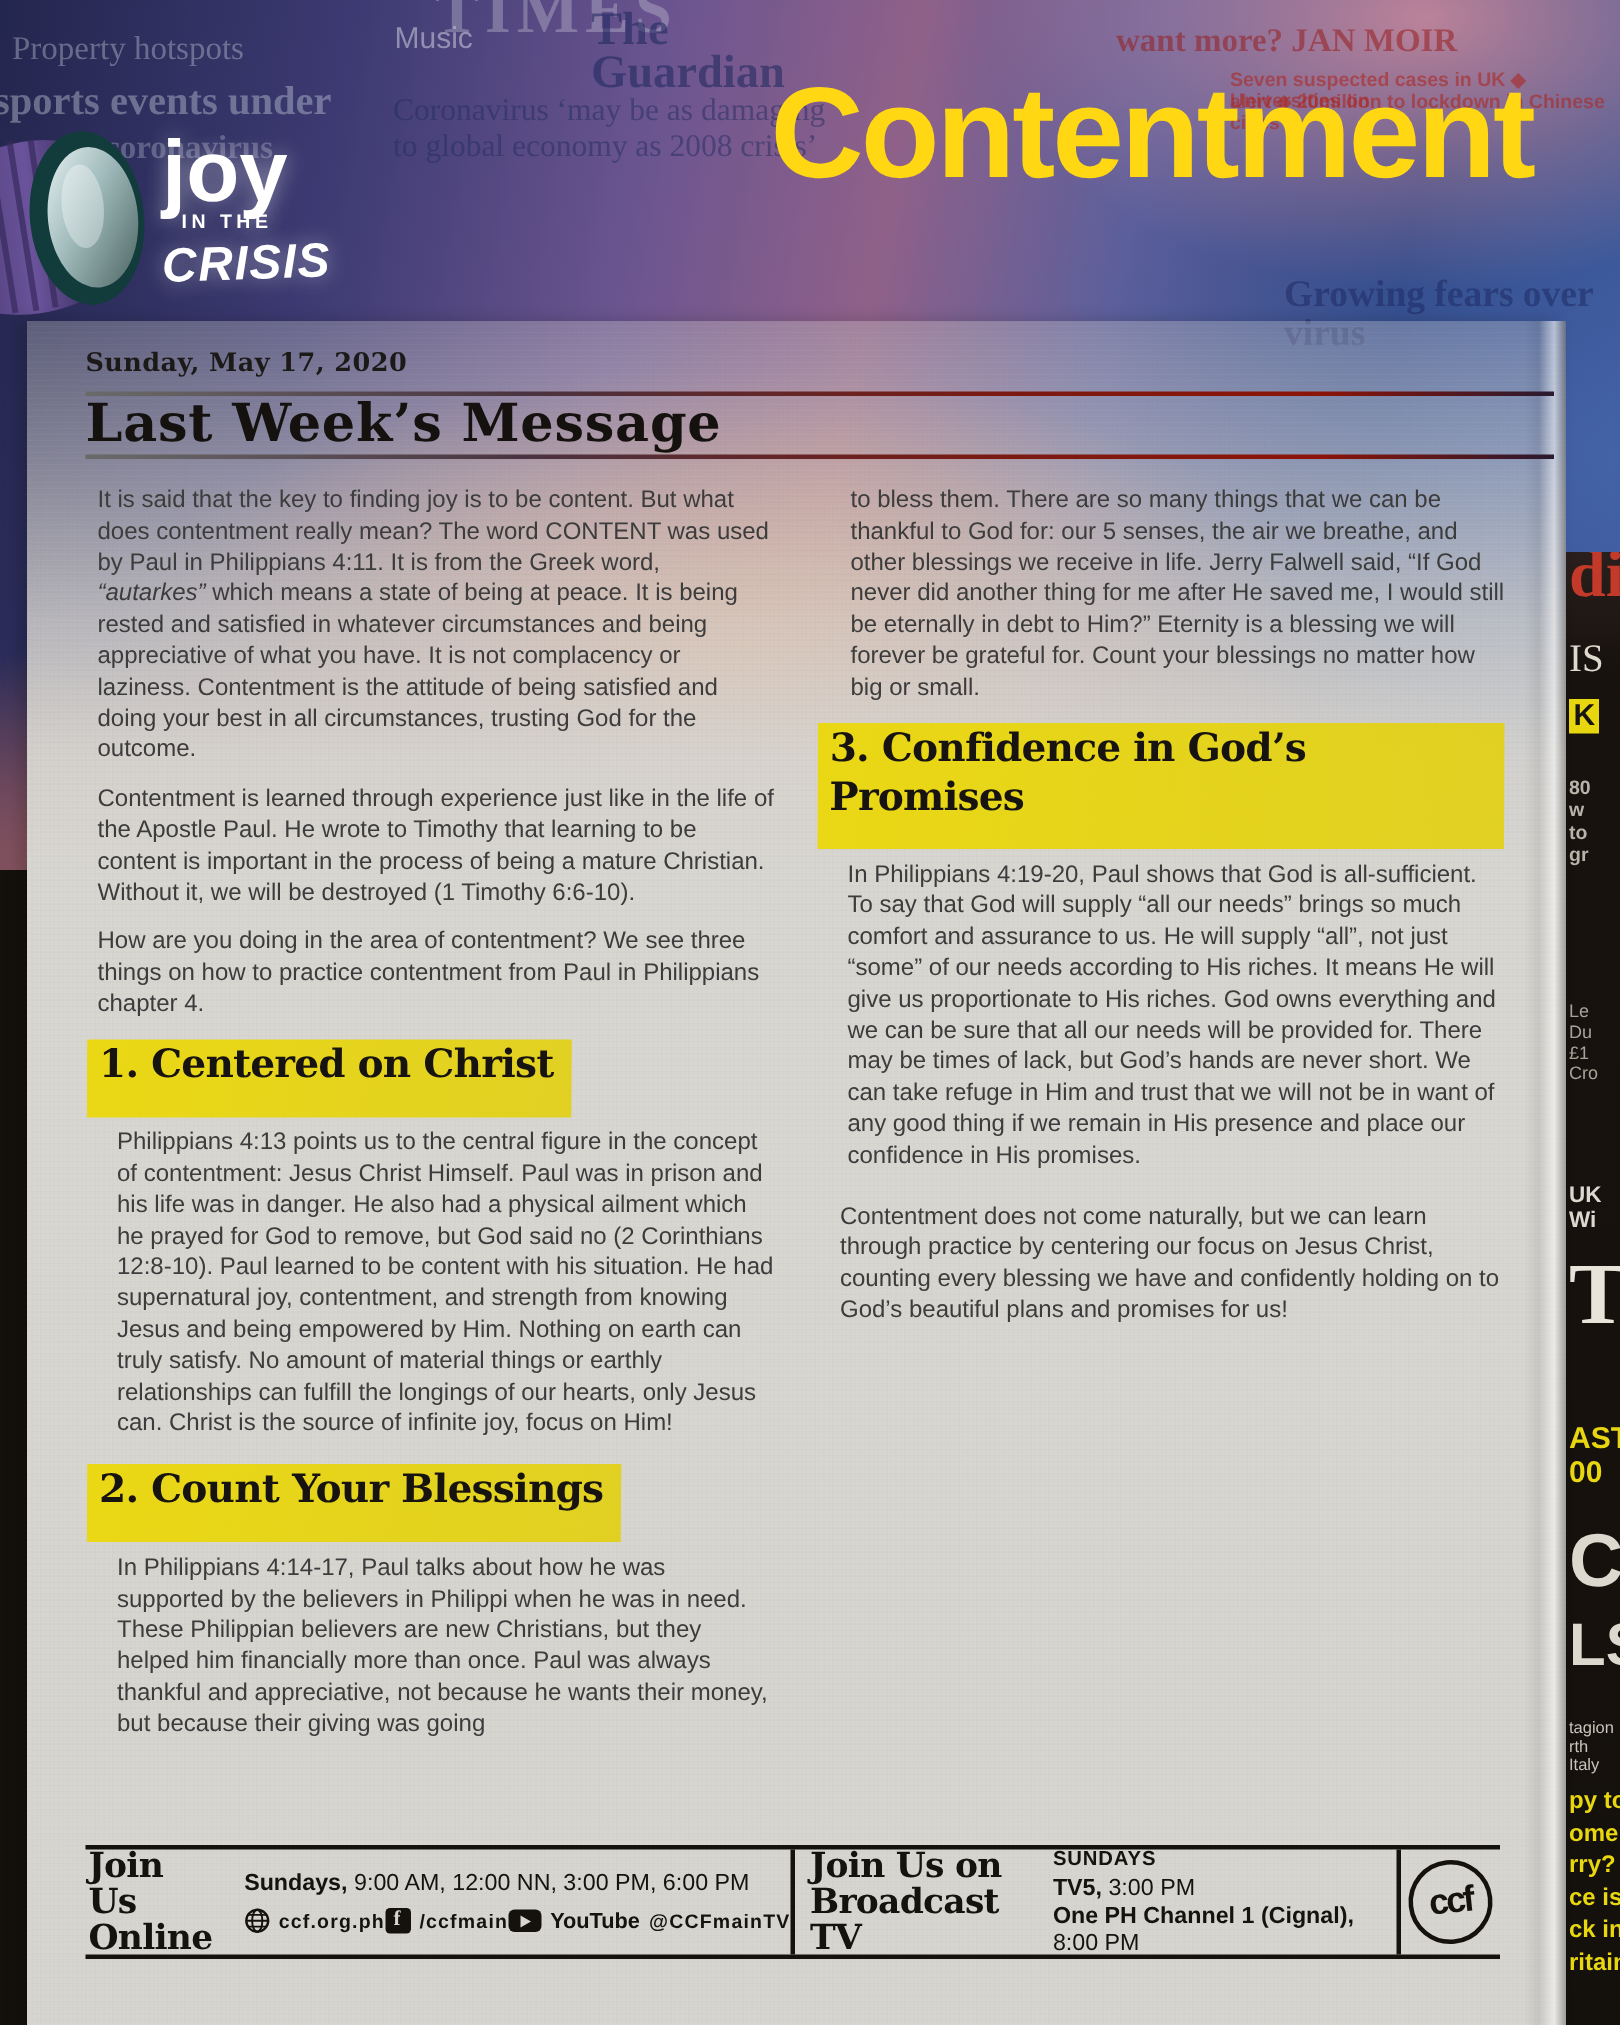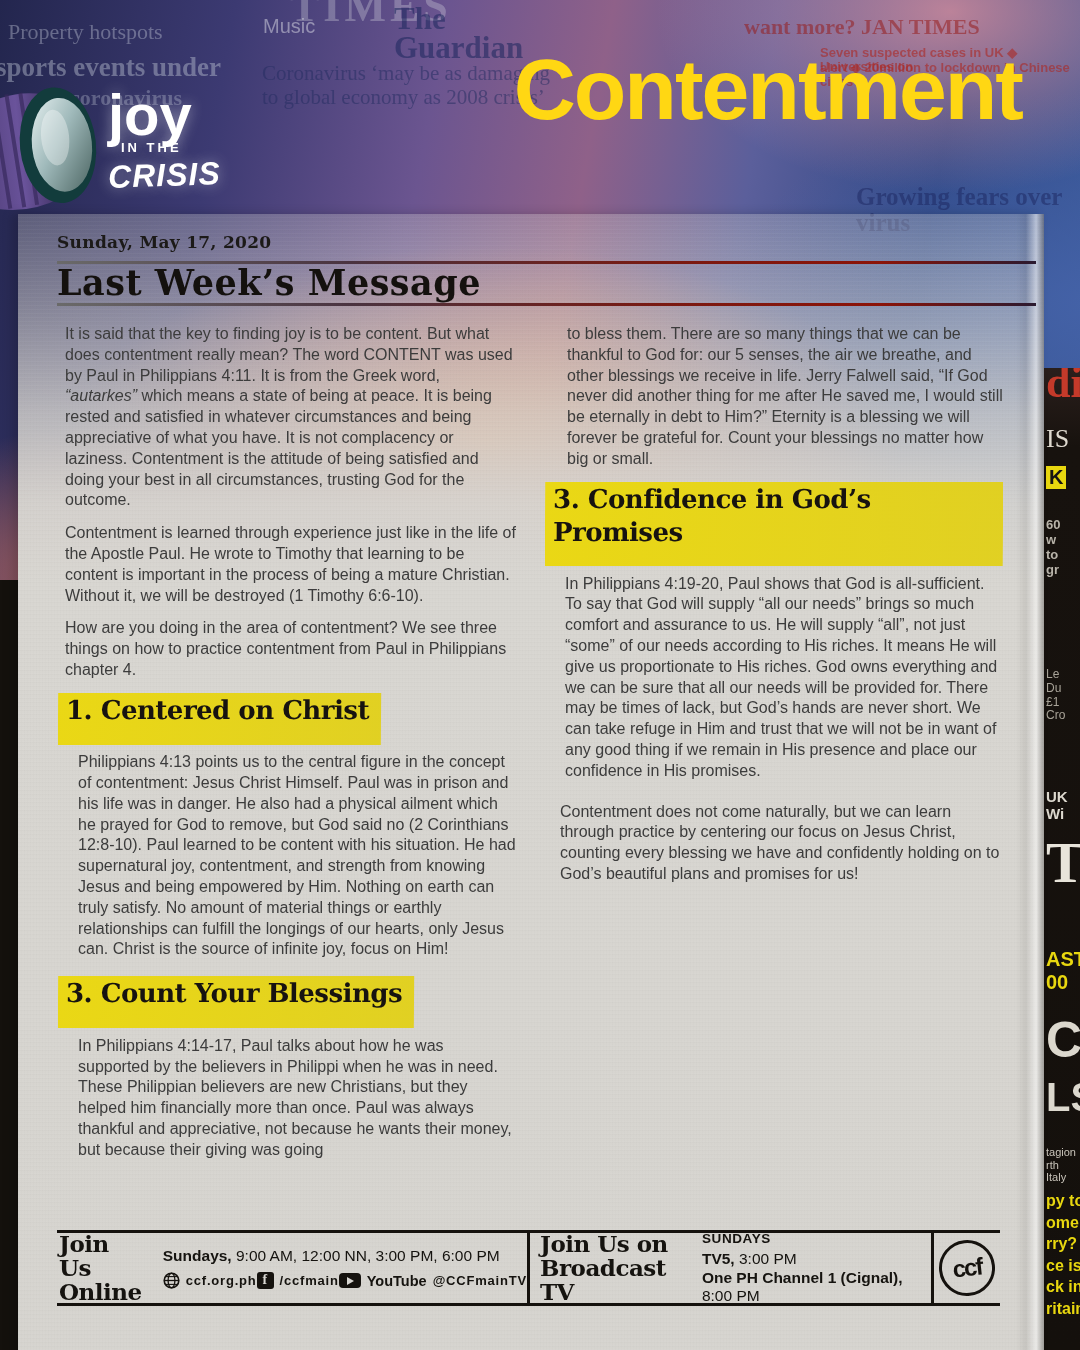--- a/index.html
+++ b/index.html
@@ -141,31 +141,31 @@
   <div class="sky">
     <div class="hl hl0 hl-serif">TIMES</div>
     <div class="hl hl1 hl-serif">Property hotspots</div>
     <div class="hl hl2 hl-serif">sports events under</div>
     <div class="hl hl3 hl-serif">coronavirus</div>
     <div class="hl hl4">Music</div>
     <div class="hl hl6 hl-serif">Coronavirus ‘may be as damaging</div>
     <div class="hl hl5 hl-serif">The
 Guardian</div>
     <div class="hl hl7 hl-serif">to global economy as 2008 crisis’</div>
-    <div class="hl hl8 hl-serif">want more? JAN TIMES</div>
+    <div class="hl hl8 hl-serif">want more? JAN MOIR</div>
     <div class="hl hl9">Seven suspected cases in UK ◆ Universities on</div>
     <div class="hl hl10">alert ◆ 20million to lockdown in Chinese cities</div>
     <div class="hl hl11 hl-serif">Growing fears over virus</div>
   </div>
 
   <div class="news-strip">
     <div class="frag f0">di</div>
     <div class="frag f1">IS</div>
     <div class="frag f2">K</div>
-    <div class="frag f3">60
+    <div class="frag f3">80
 w
 to
 gr</div>
     <div class="frag f4">Le
 Du
 £1
 Cro</div>
     <div class="frag f5">UK
 Wi</div>
     <div class="frag f6">T</div>
@@ -223,21 +223,21 @@
     <div class="rule rule2"></div>
 
     <div class="col col1">
       <p class="intro"><span>It is said that the key to finding joy is to be content. But what does contentment really mean? The word CONTENT was used by Paul in Philippians 4:11. It is from the Greek word, </span><span class="em">“autarkes”</span><span> which means a state of being at peace. It is being rested and satisfied in whatever circumstances and being appreciative of what you have. It is not complacency or laziness. Contentment is the attitude of being satisfied and doing your best in all circumstances, trusting God for the outcome.</span></p>
       <p class="intro">Contentment is learned through experience just like in the life of the Apostle Paul. He wrote to Timothy that learning to be content is important in the process of being a mature Christian. Without it, we will be destroyed (1 Timothy 6:6-10).</p>
       <p class="intro">How are you doing in the area of contentment? We see three things on how to practice contentment from Paul in Philippians chapter 4.</p>
 
       <h2 class="sec-h first"><span class="mark">1. Centered on Christ</span></h2>
       <p class="sec-body">Philippians 4:13 points us to the central figure in the concept of contentment: Jesus Christ Himself. Paul was in prison and his life was in danger. He also had a physical ailment which he prayed for God to remove, but God said no (2 Corinthians 12:8-10). Paul learned to be content with his situation. He had supernatural joy, contentment, and strength from knowing Jesus and being empowered by Him. Nothing on earth can truly satisfy. No amount of material things or earthly relationships can fulfill the longings of our hearts, only Jesus can. Christ is the source of infinite joy, focus on Him!</p>
 
-      <h2 class="sec-h"><span class="mark">3. Count Your Blessings</span></h2>
+      <h2 class="sec-h"><span class="mark">2. Count Your Blessings</span></h2>
       <p class="sec-body">In Philippians 4:14-17, Paul talks about how he was supported by the believers in Philippi when he was in need. These Philippian believers are new Christians, but they helped him financially more than once. Paul was always thankful and appreciative, not because he wants their money, but because their giving was going</p>
     </div>
 
     <div class="col col2">
       <p class="cont">to bless them. There are so many things that we can be thankful to God for: our 5 senses, the air we breathe, and other blessings we receive in life. Jerry Falwell said, “If God never did another thing for me after He saved me, I would still be eternally in debt to Him?” Eternity is a blessing we will forever be grateful for. Count your blessings no matter how big or small.</p>
 
       <h2 class="sec-h wide"><span class="mark">3. Confidence in God’s Promises</span></h2>
       <p class="sec-body">In Philippians 4:19-20, Paul shows that God is all-sufficient. To say that God will supply “all our needs” brings so much comfort and assurance to us. He will supply “all”, not just “some” of our needs according to His riches. It means He will give us proportionate to His riches. God owns everything and we can be sure that all our needs will be provided for. There may be times of lack, but God’s hands are never short. We can take refuge in Him and trust that we will not be in want of any good thing if we remain in His presence and place our confidence in His promises.</p>
 
       <p class="concl">Contentment does not come naturally, but we can learn through practice by centering our focus on Jesus Christ, counting every blessing we have and confidently holding on to God’s beautiful plans and promises for us!</p>

